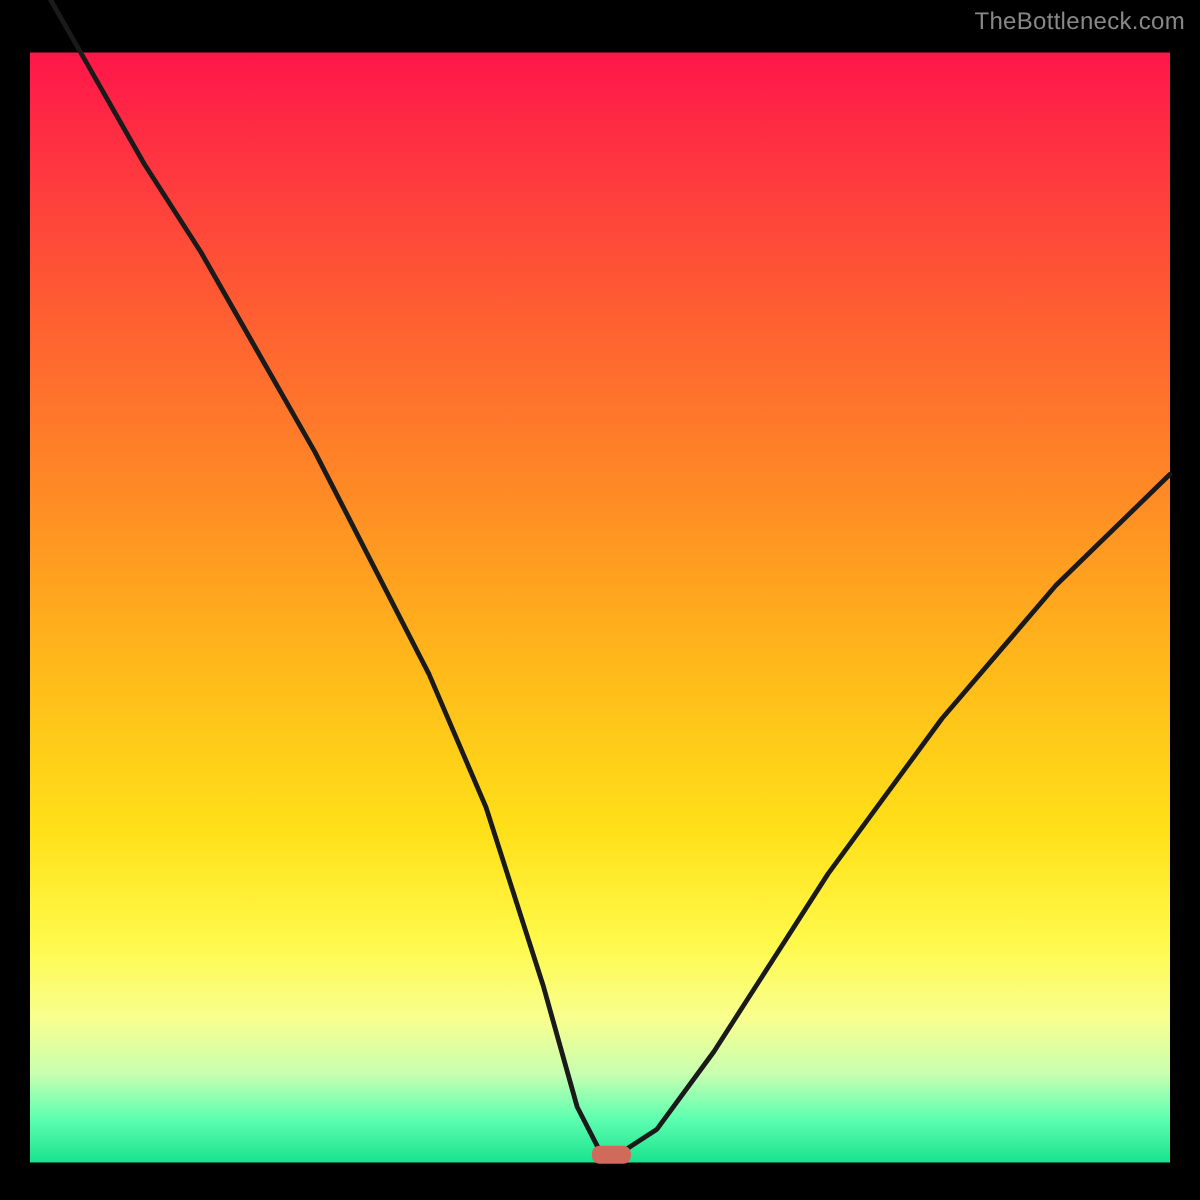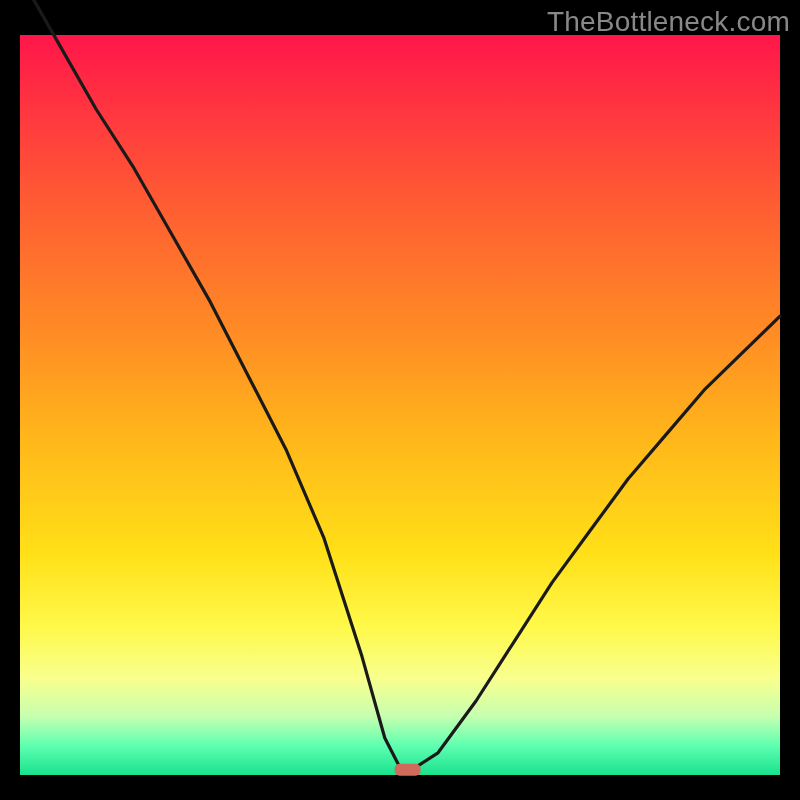--- a/index.html
+++ b/index.html
@@ -15,21 +15,21 @@
     position: relative;
     width: 800px;
     height: 800px;
     background: #000;
   }
   .watermark {
     position: absolute;
     top: 6px;
     right: 10px;
     color: #888;
-    font-size: 28px;
+    font-size: 16px;
     letter-spacing: 0.2px;
     font-weight: 400;
     user-select: none;
   }
   .plot {
     position: absolute;
     left: 20px;
     top: 35px;
     width: 760px;
     height: 740px;

